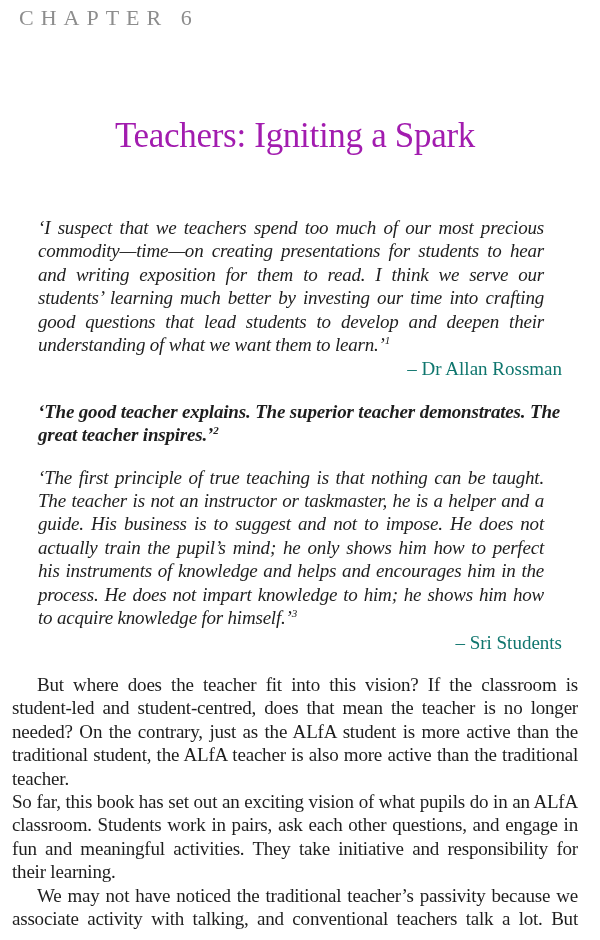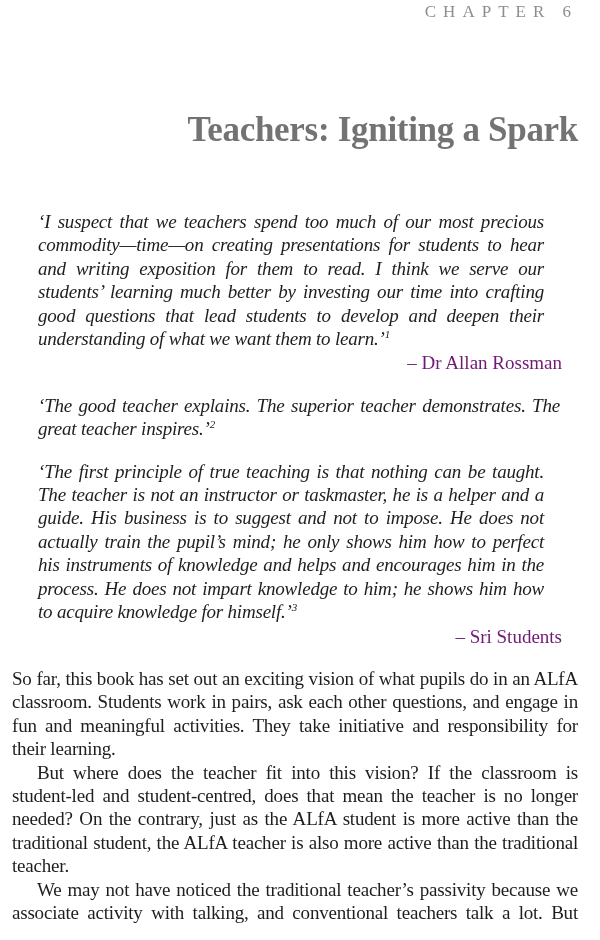--- a/index.html
+++ b/index.html
@@ -9,35 +9,35 @@
     height: 940px;
     margin: 0 auto;
     background: #ffffff;
     overflow: hidden;
     box-sizing: border-box;
     padding: 0 22px 0 12px;
     font-family: "Liberation Serif", "DejaVu Serif", serif;
     color: #1e1e1e;
   }
   .chapter-label {
-    margin-top: 1px;
-    text-align: right;
-    font-size: 17px;
+    margin-top: 7px;
+    text-align: left;
+    font-size: 22px;
     line-height: 21px;
     letter-spacing: 7px;
     padding-left: 7px; 
     color: #8d8d8d;
   }
   .page-title {
     margin: 88px 0 0 0;
-    text-align: right;
+    text-align: center;
     font-size: 35px;
     line-height: 40px;
-    font-weight: 700;
-    color: #737373;
+    font-weight: 400;
+    color: #a21caf;
     letter-spacing: -0.3px;
   }
   .quotes { margin-top: 60px; }
   .quote { margin: 0 0 19px 0; }
   .quote-text {
     margin: 0 18px 0 26px;
     font-style: italic;
     font-size: 19px;
     line-height: 23.4px;
     letter-spacing: -0.2px;
@@ -47,21 +47,21 @@
     font-size: 11px;
     line-height: 0;
     vertical-align: super;
   }
   .quote-attribution {
     margin-top: 1px;
     text-align: right;
     font-size: 19px;
     line-height: 23.4px;
     font-style: normal;
-    color: #701a75;
+    color: #0f766e;
   }
   .body-text {
     margin-top: 13px;
     font-size: 19px;
     line-height: 23.4px;
     letter-spacing: -0.2px;
     text-align: justify;
   }
   .para { margin: 0; }
   .para.indented { text-indent: 25px; }
@@ -76,30 +76,30 @@
 
   <h1 class="page-title">Teachers: Igniting a Spark</h1>
 
   <section class="quotes">
 
     <figure class="quote" style="margin-left:0;margin-right:16px;">
       <p class="quote-text"><span>‘I suspect that we teachers spend too much of our most precious commodity—time—on creating presentations for students to hear and writing exposition for them to read. I think we serve our students’ learning much better by investing our time into crafting good questions that lead students to develop and deepen their understanding of what we want them to learn.’</span><sup>1</sup></p>
       <figcaption class="quote-attribution">– Dr Allan Rossman</figcaption>
     </figure>
 
-    <figure class="quote" style="margin-left:0;margin-right:0;">
+    <figure class="quote" style="margin-left:0;margin-right:0;font-weight:bold;">
       <p class="quote-text"><span>‘The good teacher explains. The superior teacher demonstrates. The great teacher inspires.’</span><sup>2</sup></p>
     </figure>
 
     <figure class="quote" style="margin-left:0;margin-right:16px;">
       <p class="quote-text"><span>‘The first principle of true teaching is that nothing can be taught. The teacher is not an instructor or taskmaster, he is a helper and a guide. His business is to suggest and not to impose. He does not actually train the pupil’s mind; he only shows him how to perfect his instruments of knowledge and helps and encourages him in the process. He does not impart knowledge to him; he shows him how to acquire knowledge for himself.’</span><sup>3</sup></p>
       <figcaption class="quote-attribution">– Sri Students</figcaption>
     </figure>
 
   </section>
 
   <section class="body-text">
+    <p class="para indented">But where does the teacher fit into this vision? If the classroom is student-led and student-centred, does that mean the teacher is no longer needed? On the contrary, just as the ALfA student is more active than the traditional student, the ALfA teacher is also more active than the traditional teacher.</p>
     <p class="para">So far, this book has set out an exciting vision of what pupils do in an ALfA classroom. Students work in pairs, ask each other questions, and engage in fun and meaningful activities. They take initiative and responsibility for their learning.</p>
-    <p class="para indented">But where does the teacher fit into this vision? If the classroom is student-led and student-centred, does that mean the teacher is no longer needed? On the contrary, just as the ALfA student is more active than the traditional student, the ALfA teacher is also more active than the traditional teacher.</p>
     <p class="para indented continued">We may not have noticed the traditional teacher’s passivity because we associate activity with talking, and conventional teachers talk a lot. But</p>
   </section>
 
 </div>
 
 </body></html>

